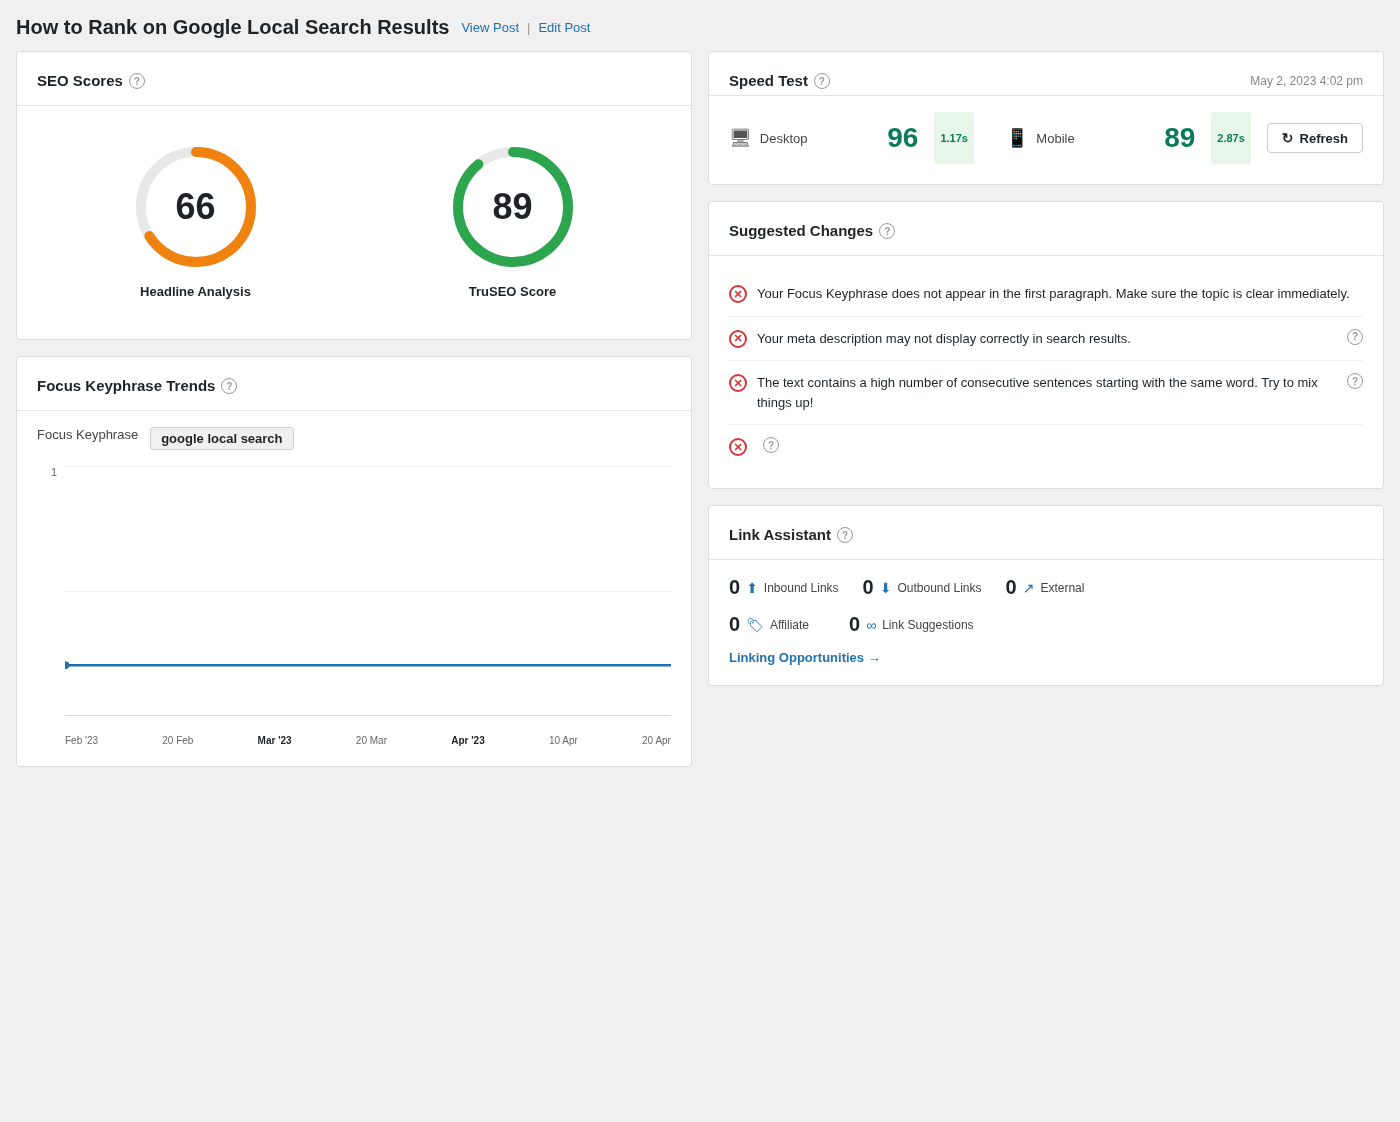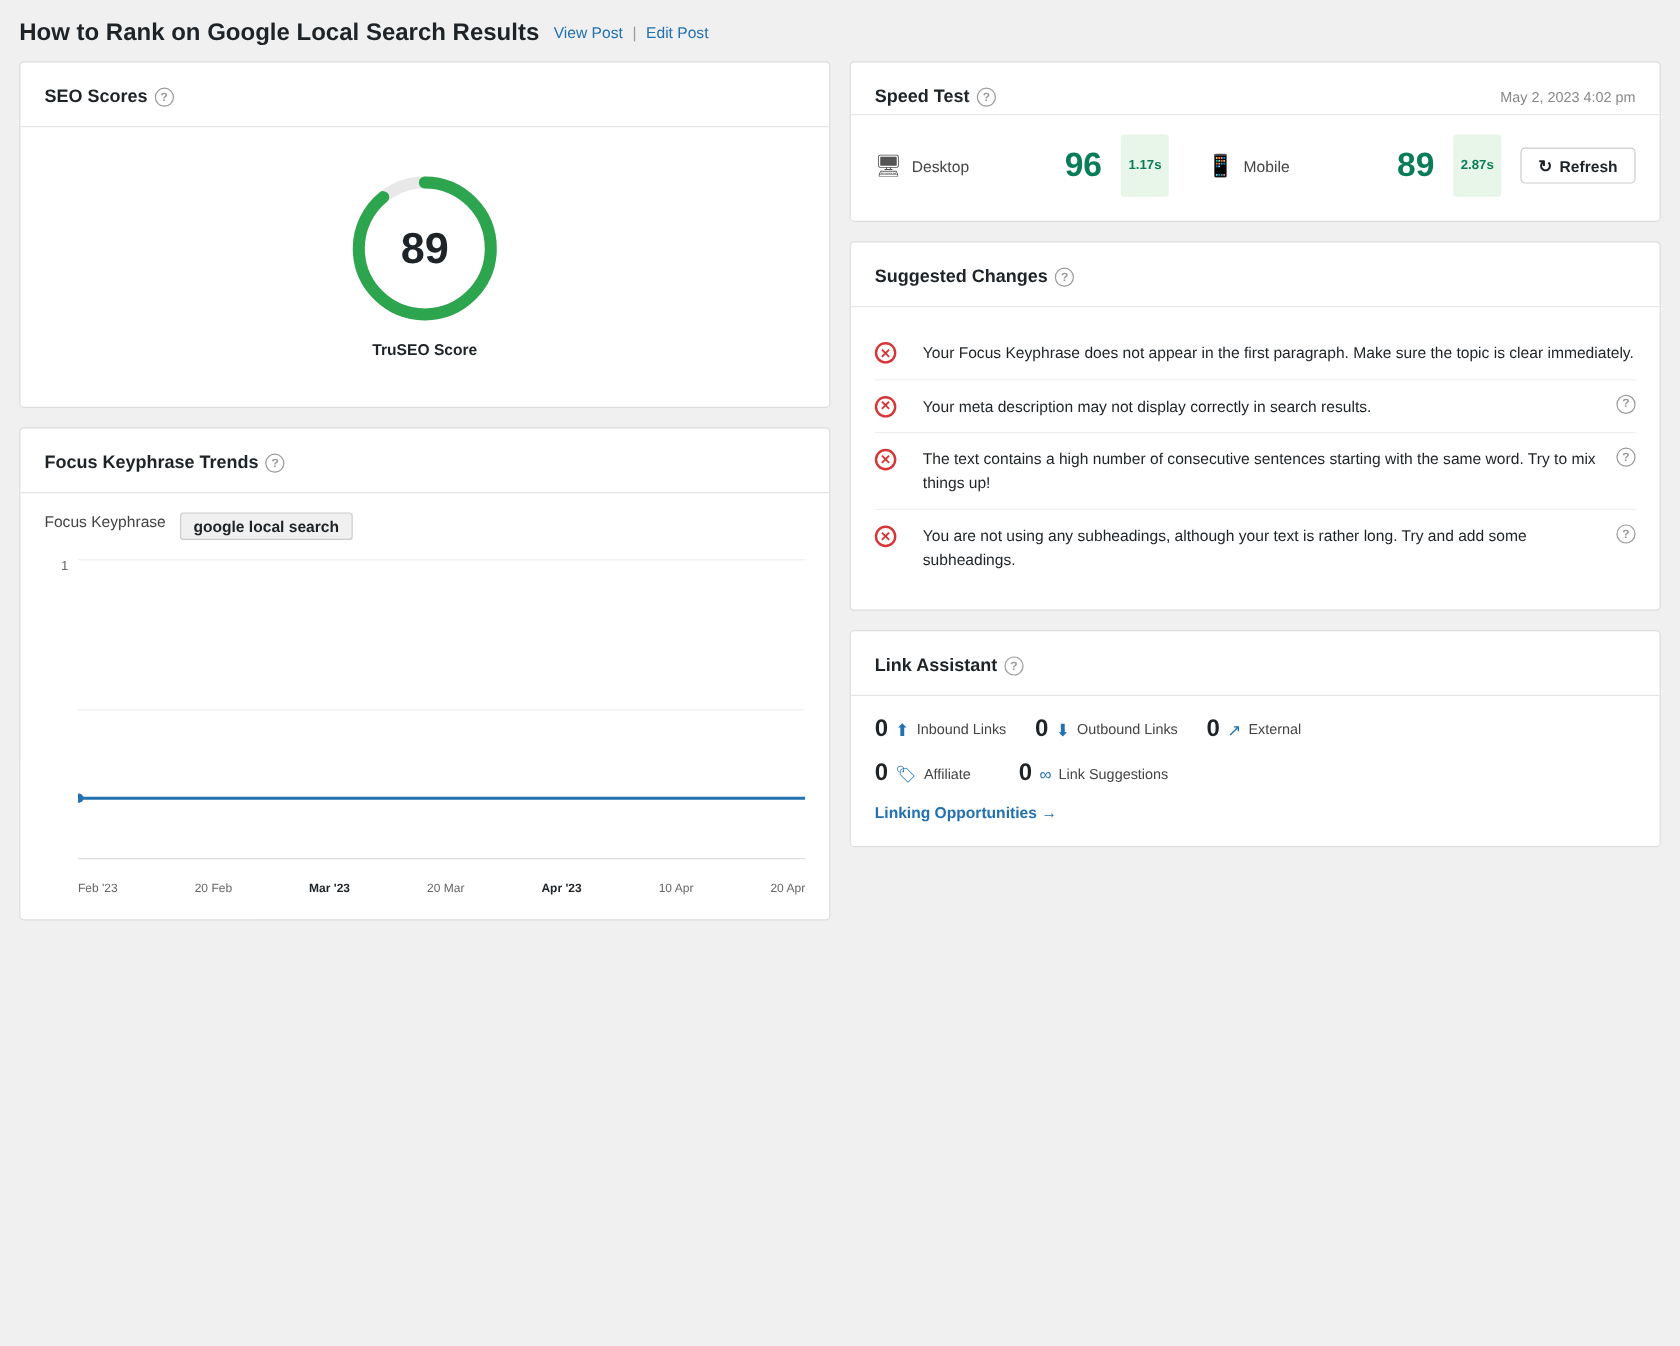--- a/index.html
+++ b/index.html
@@ -175,21 +175,20 @@
     .suggestion-item:last-child { border-bottom: none; }
     .suggestion-icon {
       margin-top: 1px;
       flex-shrink: 0;
     }
     .suggestion-text {
       font-size: 13px;
       color: #1d2327;
       line-height: 1.5;
       flex: 1;
-      margin-left: 12px;
     }
     .error-circle {
       width: 18px;
       height: 18px;
       border-radius: 50%;
       border: 2px solid #d63638;
       display: flex;
       align-items: center;
       justify-content: center;
       font-size: 11px;
@@ -326,20 +325,30 @@
   <div class="left-col">
 
     <div class="card">
       <div class="card-title">
         <span>SEO Scores</span>
         <span class="help-icon">?</span>
       </div>
       <hr class="divider">
       <div class="scores-row">
 
+        <div class="score-item">
+          <div class="score-circle-wrap">
+            <svg width="130" height="130" viewBox="0 0 130 130">
+              <circle cx="65" cy="65" r="55" fill="none" stroke="#e8e8e8" stroke-width="10"></circle>
+              <circle cx="65" cy="65" r="55" fill="none" stroke="#f0820f" stroke-width="10" stroke-dasharray="345.6" stroke-dashoffset="117.5" stroke-linecap="round"></circle>
+            </svg>
+            <span class="score-number">66</span>
+          </div>
+          <span class="score-label">Headline Analysis</span>
+        </div>
 
         <div class="score-item">
           <div class="score-circle-wrap">
             <svg width="130" height="130" viewBox="0 0 130 130">
               <circle cx="65" cy="65" r="55" fill="none" stroke="#e8e8e8" stroke-width="10"></circle>
               <circle cx="65" cy="65" r="55" fill="none" stroke="#2da44e" stroke-width="10" stroke-dasharray="345.6" stroke-dashoffset="38" stroke-linecap="round"></circle>
             </svg>
             <span class="score-number">89</span>
           </div>
           <span class="score-label">TruSEO Score</span>
@@ -441,21 +450,20 @@
       </div>
 
       <div class="suggestion-item">
         <div class="suggestion-icon error-circle">✕</div>
         <span class="suggestion-text">The text contains a high number of consecutive sentences starting with the same word. Try to mix things up!</span>
         <span class="help-icon" style="flex-shrink:0; margin-left:6px;">?</span>
       </div>
 
       <div class="suggestion-item">
         <div class="suggestion-icon error-circle">✕</div>
-        <span class="suggestion-text">You are not using any subheadings, although your text is rather long. Try and add some subheadings.</span>
         <span class="help-icon" style="flex-shrink:0; margin-left:6px;">?</span>
       </div>
     </div>
 
     <div class="card">
       <div class="card-title">
         <span>Link Assistant</span>
         <span class="help-icon">?</span>
       </div>
       <hr class="divider">

